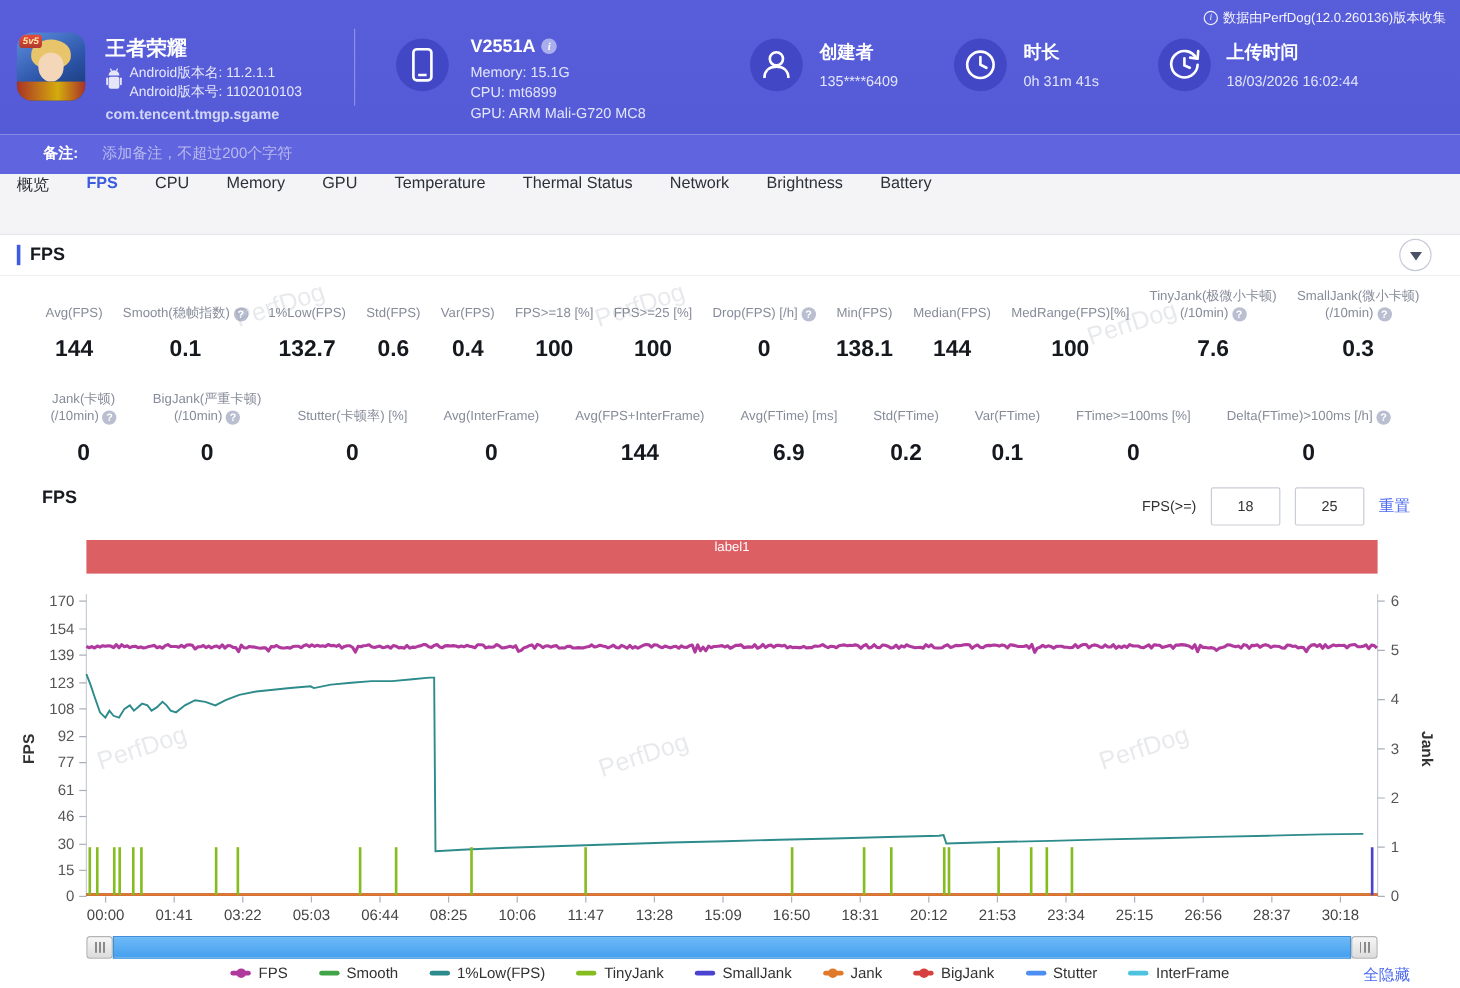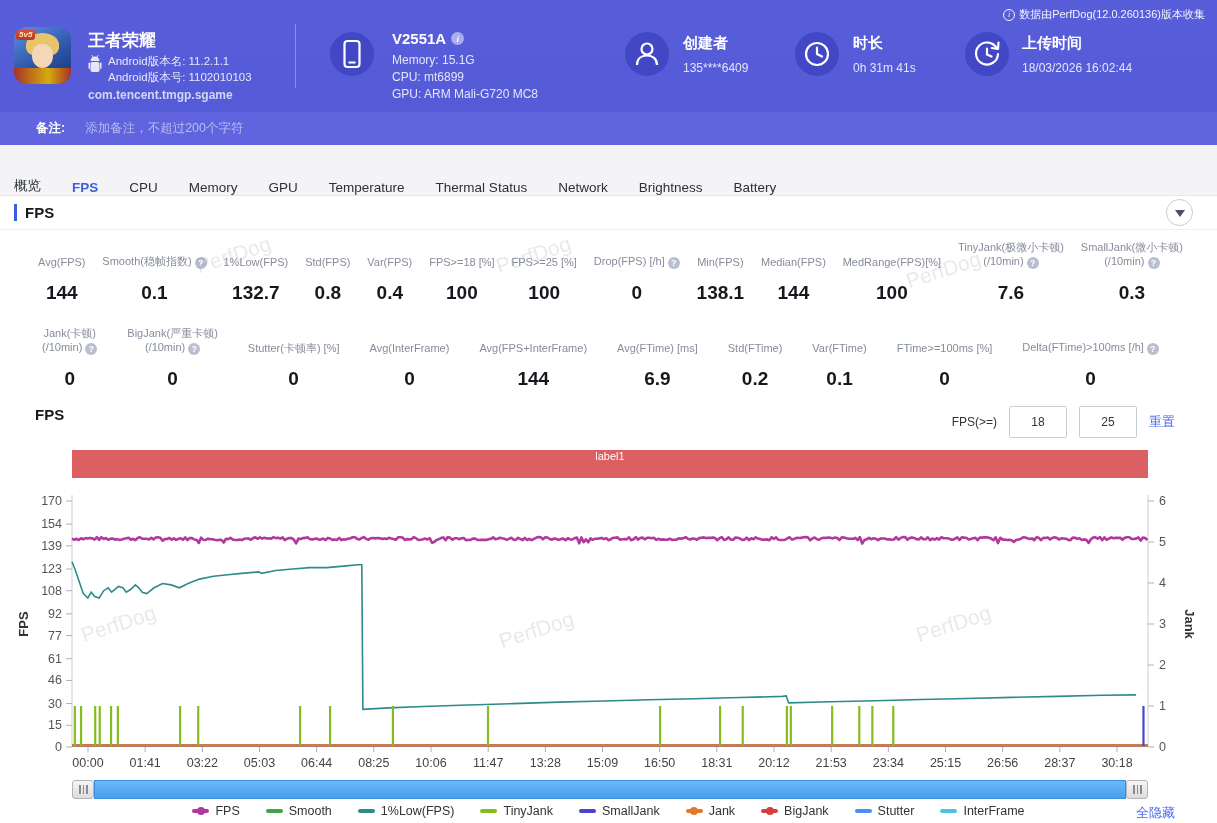--- a/index.html
+++ b/index.html
@@ -17,21 +17,21 @@
               background:linear-gradient(150deg,#5e8fe0 0%,#2c55a8 55%,#16336e 100%); overflow:hidden; }
   .app-icon .hair { position:absolute; left:12px; top:6px; width:33px; height:24px; background:#e8c56a;
                     border-radius:55% 55% 45% 45%; }
   .app-icon .face { position:absolute; left:18px; top:17px; width:21px; height:24px; background:#f3d7b8;
                     border-radius:45% 45% 50% 50%; }
   .app-icon .armor { position:absolute; left:0; bottom:0; width:100%; height:16px;
                      background:linear-gradient(90deg,#a93226,#d4ac0d 60%,#a93226); }
   .app-icon .badge { position:absolute; left:2px; top:2px; background:linear-gradient(180deg,#e74c3c,#b03a2e);
                      color:#ffe9a8; font-size:8px; font-weight:bold; padding:1px 3px; border-radius:3px; font-style:italic;}
   .app-title { position:absolute; left:88px; top:29px; font-size:17px; font-weight:bold; }
-  .android-row { position:absolute; left:88px; top:53px; display:flex; gap:6px; }
+  .android-row { position:absolute; left:88px; top:53px; display:flex; gap:6px;align-items:flex-end; }
   .android-icon { width:14px; height:30px; opacity:.85; }
   .ver-lines { font-size:11.5px; line-height:16px; color:#e6e8fc; }
   .pkg { position:absolute; left:88px; top:88px; font-size:12px; color:#d2d6f6;font-weight:bold; }
   .hd-divider { position:absolute; left:295px; top:24px; width:1px; height:64px; background:rgba(255,255,255,.32); }
   .hd-circle { position:absolute; width:44px; height:44px; border-radius:50%; background:#4247c5;
                display:flex; align-items:center; justify-content:center; }
   .hd-block-title { position:absolute; font-size:15px; font-weight:bold; }
   .hd-block-sub { position:absolute; font-size:12px; color:#e3e6fb; line-height:17px; }
   .dev-title { left:392px; top:30px; display:flex; align-items:center; gap:5px; }
   .info-dot { display:inline-flex; width:13px; height:13px; background:rgba(255,255,255,.5); border-radius:50%;
@@ -39,21 +39,21 @@
               font-family:"Liberation Serif",serif; font-weight:bold;}
 
   
   .notebar { position:absolute; left:0; top:112px; width:1217px; height:33px; background:#6064de;
              display:flex; align-items:center; padding-left:36px; font-size:12.5px; }
   .notebar .lbl { color:#fff; font-weight:bold; }
   .notebar .ph { color:rgba(255,255,255,.55); margin-left:20px; }
 
   
   .tabs { position:absolute; left:0; top:145px; width:1217px; height:51px; background:#f4f4f6;
-          border-bottom:1px solid #e5e6ea; display:flex; align-items:flex-end; gap:31px; padding-left:14px; }
+          border-bottom:1px solid #e5e6ea; display:flex; align-items:flex-start; gap:31px; padding-left:14px; }
   .tab { font-size:13.5px; color:#2c3038; cursor:pointer; white-space:nowrap; }
   .tab.active { color:#3d5de0; font-weight:bold; }
 
   
   .section-head { position:absolute; left:0; top:196px; width:1217px; height:34px; background:#fff;
                   border-bottom:1px solid #f0f1f4; }
   .section-title { position:absolute; left:14px; top:8px; font-size:15px; font-weight:bold; color:#17191f;
                    padding-left:8px; border-left:3px solid #3d5de0; }
   .collapse-btn { position:absolute; right:24px; top:3px; width:27px; height:27px; border:1px solid #c7cbd8;
                   border-radius:50%; background:#fff; display:flex; align-items:center; justify-content:center; cursor:pointer;}
@@ -216,21 +216,21 @@
       <div class="stat">
         <div class="stat-label"><span>Smooth(稳帧指数)</span><span class="help-icon">?</span></div>
         <div class="stat-value">0.1</div>
       </div>
       <div class="stat">
         <div class="stat-label"><span>1%Low(FPS)</span></div>
         <div class="stat-value">132.7</div>
       </div>
       <div class="stat">
         <div class="stat-label"><span>Std(FPS)</span></div>
-        <div class="stat-value">0.8</div>
+        <div class="stat-value">0.6</div>
       </div>
       <div class="stat">
         <div class="stat-label"><span>Var(FPS)</span></div>
         <div class="stat-value">0.4</div>
       </div>
       <div class="stat">
         <div class="stat-label"><span>FPS&gt;=18 [%]</span></div>
         <div class="stat-value">100</div>
       </div>
       <div class="stat">

